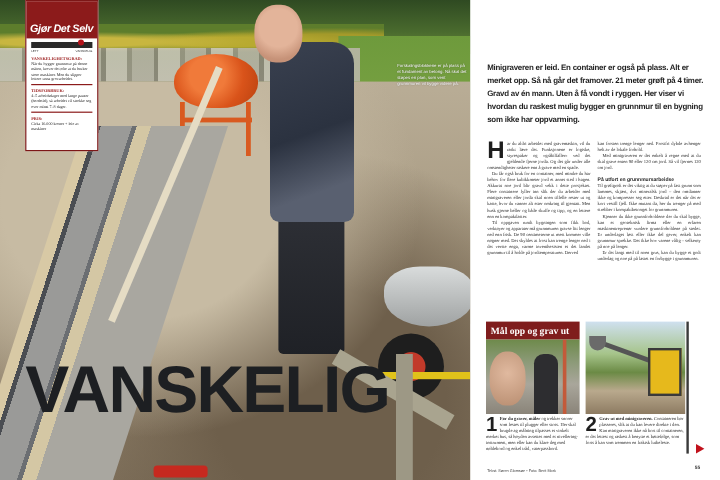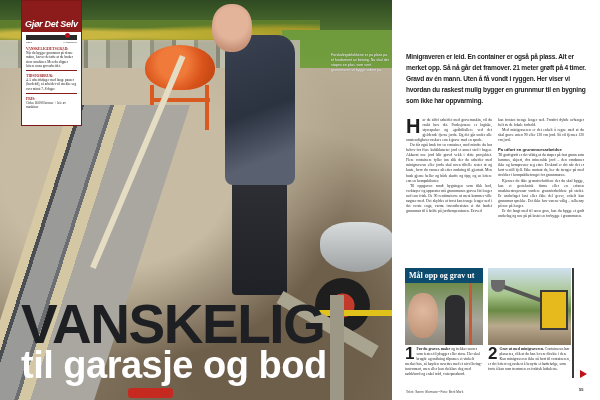--- a/index.html
+++ b/index.html
@@ -73,21 +73,21 @@
   .right-page { position: absolute; left: 392px; top: 0; width: 208px; height: 400px; background: #fff; }
   .lede { position: absolute; left: 14px; top: 51px; width: 185px; font-size: 6.6px; line-height: 11px; color: #1e1e1e; font-weight: bold; letter-spacing: -0.2px; }
   .col { position: absolute; top: 118px; width: 86px; font-family: "Liberation Serif", serif; font-size: 3.8px; line-height: 5.05px; color: #2a2a2a; text-align: justify; }
   .col1 { left: 14px; }
   .col2 { left: 106px; }
   .dropcap { float: left; font-family: "Liberation Sans", sans-serif; font-weight: bold; font-size: 20px; line-height: 15px; margin: 1px 2px 0 0; color: #1e1e1e; }
   .col p { margin-bottom: 0; text-indent: 4px; }
   .col p.first { text-indent: 0; }
   .subhead { font-family: "Liberation Sans", sans-serif; font-weight: bold; font-size: 4.2px; color: #1e1e1e; margin: 4px 0 1px; }
 
-  .step-header { position: absolute; left: 13px; top: 268px; width: 78px; height: 15px; background: #0c4a6e; color: #fff; font-family: "Liberation Serif", serif; font-weight: bold; font-size: 8px; line-height: 15px; padding-left: 4px; white-space: nowrap; }
+  .step-header { position: absolute; left: 13px; top: 268px; width: 78px; height: 15px; background: #7f1d1d; color: #fff; font-family: "Liberation Serif", serif; font-weight: bold; font-size: 8px; line-height: 15px; padding-left: 4px; white-space: nowrap; }
   .step-photo1 { position: absolute; left: 13px; top: 283px; width: 78px; height: 62px; overflow: hidden;
     background: linear-gradient(180deg, #6e8a4b 0%, #8c9a78 30%, #a9a69b 60%, #8a8479 100%); }
   .step-photo1 .face { position: absolute; left: 3px; top: 10px; width: 30px; height: 45px; border-radius: 45%; background: radial-gradient(circle at 50% 40%, #e0b99f, #b88d70); }
   .step-photo1 .person { position: absolute; left: 40px; top: 12px; width: 20px; height: 50px; background: #2d2d30; border-radius: 8px 8px 0 0; }
   .step-photo1 .pole { position: absolute; left: 64px; top: 0; width: 3px; height: 62px; background: #c35a3a; }
   .step-photo2 { position: absolute; left: 96px; top: 268px; width: 83px; height: 77px; overflow: hidden;
     background: linear-gradient(180deg, #cfe0ef 0%, #a6c48a 35%, #6b8a45 55%, #b9a98d 75%, #8d7b62 100%); }
   .exc-cab { position: absolute; left: 52px; top: 22px; width: 28px; height: 40px; background: #e6b91c; border: 2px solid #3a3a3a; }
   .exc-arm { position: absolute; left: 8px; top: 14px; width: 50px; height: 4px; background: #555; transform: rotate(20deg); transform-origin: left; }
   .exc-bucket { position: absolute; left: 3px; top: 12px; width: 14px; height: 12px; background: #6a6a6a; border-radius: 0 0 8px 8px; }
@@ -151,21 +151,20 @@
     <div class="dif-sep"></div>
     <div class="dif-section">
       <div class="dif-label">PRIS:</div>
       <div class="dif-text">Cirka 16.000 kroner + leie av maskiner</div>
     </div>
   </div>
 
   <div class="caption-photo">Forskalingsblokkene er på plass på et fundament av betong. Nå skal det støpes en plan, som vent grunnmuren vil bygge videre på.</div>
 
   <div class="title title-grunnmur">VANSKELIG</div>
-  <div class="title title-sub">til garasje og bod</div>
 </div>
 
 <div class="right-page">
   <div class="lede">Minigraveren er leid. En container er også på plass. Alt er merket opp. Så nå går det framover. 21 meter grøft på 4 timer. Gravd av én mann. Uten å få vondt i ryggen. Her viser vi hvordan du raskest mulig bygger en grunnmur til en bygning som ikke har oppvarming.</div>
 
   <div class="col col1">
     <span class="dropcap">H</span>
     <p class="first">ar du aldri arbeidet med gravemaskin, vil du raskt lære det. Funksjonene er logiske, styrespaker og «gråbilfaller» ved det gjeldende fjerne jorda. Og det går under alle omstendigheter raskere enn å grave med en spade.</p>
     <p>Du får også bruk for en container, med mindre du har behov for flere kubikkmeter jord et annet sted i hagen. Akkurat noe jord blir gravd vekk i dette prosjektet. Flere containere fyller inn slik der du arbeider med minigraveren eller jorda skal noen tilfelle rester ut og kaste, hvor du vanner alt etter omkring til gjentatt. Men husk gjerne beller og både skuffe og tipp, og en lettere enn en kompaktlaster.</p>
     <p>Til oppgaven rundt bygningen som fikk bod, verktøyer og apparater må grunnmuren gravse litt lenger ned enn frisk. De 90 centimeterne ut mest kommer ville nøgner med. Det skyldes at frost kan trenge lenger ned i det verste enga, varme inventhesisten et det landet grunnmur til å holde på jordtemperaturen. Derved</p>

